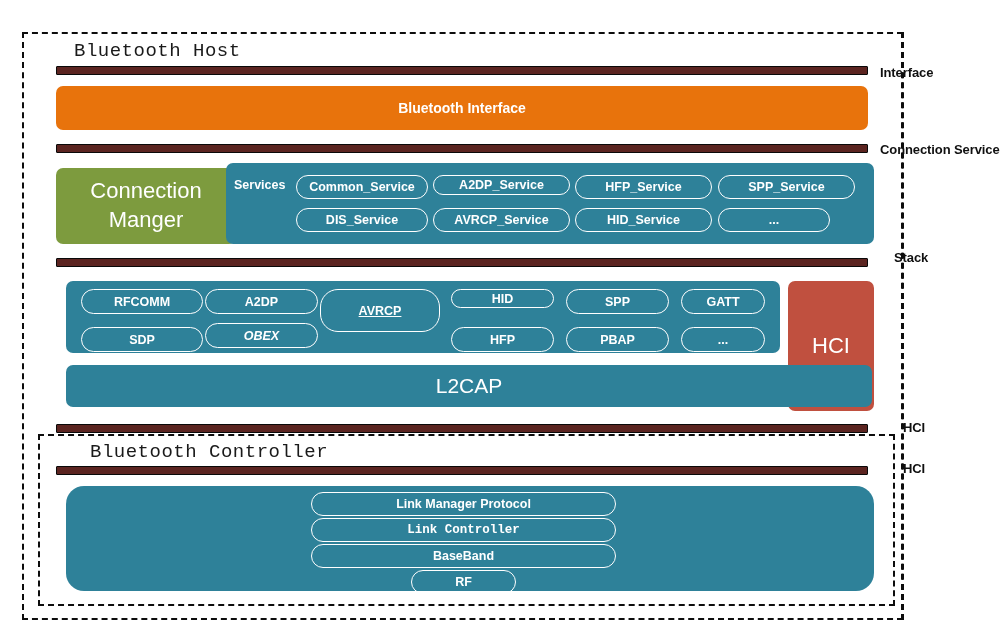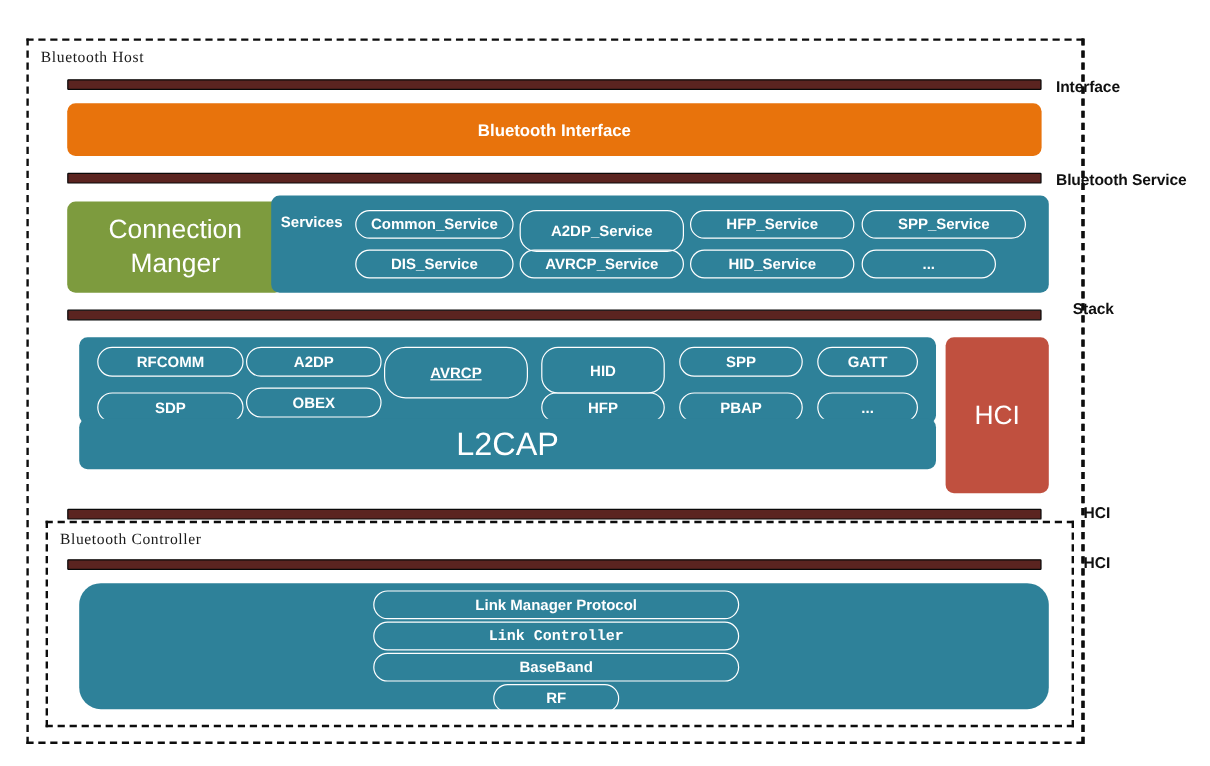--- a/index.html
+++ b/index.html
@@ -24,25 +24,26 @@
     position: absolute;
     border: 2px dashed #0d0d0d;
     background: transparent;
     box-sizing: border-box;
   }
   #host-box   { left: 22px;  top: 32px;  width: 881px; height: 588px; }
   #ctrl-box   { left: 38px;  top: 434px; width: 857px; height: 172px; }
 
   .box-title {
     position: absolute;
-    font-family: Liberation Serif, serif;
-    font-size: 13px;
+    font-family: Liberation Mono, monospace;
+    font-size: 19px;
     color: #1a1a1a;
     letter-spacing: 0.5px;
     white-space: nowrap;
+    margin-left: 40px;
   }
   #host-title { left: 34px;  top: 40px; }
   #ctrl-title { left: 50px;  top: 441px; }
 
   
   .sep-bar {
     position: absolute;
     height: 9px;
     background: #5b2420;
     border: 1px solid #090909;
@@ -115,23 +116,23 @@
     background: #2e8199;
     border-radius: 7px;
   }
   #hci-block {
     left: 788px; top: 281px; width: 86px; height: 130px;
     background: #c0503f;
     font-size: 22px;
     font-weight: normal;
   }
   #l2cap-block {
-    left: 66px; top: 349px; width: 714px; height: 42px;
-    background: #2e8199;
-    font-size: 27px;
+    left: 66px; top: 365px; width: 806px; height: 42px;
+    background: #2e8199;
+    font-size: 21px;
     font-weight: normal;
   }
   #controller-panel {
     left: 66px; top: 486px; width: 808px; height: 105px;
     background: #2e8199;
     border-radius: 18px;
     padding-left: 24px;
   }
 
   
@@ -154,38 +155,38 @@
   #services-label {
     position: absolute;
     left: 8px; top: 15px;
     color: #ffffff;
     font-size: 12.5px;
     font-weight: bold;
   }
 
   
   #svc-common { left: 70px;  top: 12px; width: 132px; height: 24px; }
-  #svc-a2dp   { left: 207px; top: 12px; width: 137px; height: 35px; }
+  #svc-a2dp   { left: 207px; top: 12px; width: 137px; height: 20px; }
   #svc-hfp    { left: 349px; top: 12px; width: 137px; height: 24px; }
   #svc-spp    { left: 492px; top: 12px; width: 137px; height: 24px; }
   
   #svc-dis    { left: 70px;  top: 45px; width: 132px; height: 24px; }
   #svc-avrcp  { left: 207px; top: 45px; width: 137px; height: 24px; }
   #svc-hid    { left: 349px; top: 45px; width: 137px; height: 24px; }
   #svc-dots   { left: 492px; top: 45px; width: 112px; height: 24px; }
 
   
   #pr-rfcomm  { left: 15px;  top: 8px;  width: 122px; height: 25px; }
   #pr-a2dp    { left: 139px; top: 8px;  width: 113px; height: 25px; }
   #pr-avrcp   { left: 254px; top: 8px;  width: 120px; height: 43px; border-radius: 18px; text-decoration: underline; }
-  #pr-hid     { left: 385px; top: 8px;  width: 103px; height: 39px; }
+  #pr-hid     { left: 385px; top: 8px;  width: 103px; height: 19px; }
   #pr-spp     { left: 500px; top: 8px;  width: 103px; height: 25px; }
   #pr-gatt    { left: 615px; top: 8px;  width: 84px;  height: 25px; }
   #pr-sdp     { left: 15px;  top: 46px; width: 122px; height: 25px; }
-  #pr-obex    { left: 139px; top: 42px; width: 113px; height: 25px; }
+  #pr-obex    { left: 139px; top: 42px; width: 113px; height: 25px; font-style: italic; }
   #pr-hfp     { left: 385px; top: 46px; width: 103px; height: 25px; }
   #pr-pbap    { left: 500px; top: 46px; width: 103px; height: 25px; }
   #pr-dots    { left: 615px; top: 46px; width: 84px;  height: 25px; }
 
   
   #ct-lmp { left: 245px; top: 6px;  width: 305px; height: 24px; }
   #ct-lc  { left: 245px; top: 32px; width: 305px; height: 24px; font-family: Liberation Mono, monospace; }
   #ct-bb  { left: 245px; top: 58px; width: 305px; height: 24px; }
   #ct-rf  { left: 345px; top: 84px; width: 105px; height: 24px; }
 </style>
@@ -201,21 +202,21 @@
   <div class="box-title" id="host-title">Bluetooth Host</div>
   <div class="box-title" id="ctrl-title">Bluetooth Controller</div>
 
   <div class="sep-bar" id="sep-interface"></div>
   <div class="sep-bar" id="sep-service"></div>
   <div class="sep-bar" id="sep-stack"></div>
   <div class="sep-bar" id="sep-hci-1"></div>
   <div class="sep-bar" id="sep-hci-2"></div>
 
   <div class="side-label" id="lbl-interface">Interface</div>
-  <div class="side-label" id="lbl-service">Bluetooth Service</div>
+  <div class="side-label" id="lbl-service">Connection Service</div>
   <div class="side-label" id="lbl-stack">Stack</div>
   <div class="side-label" id="lbl-hci-1">HCI</div>
   <div class="side-label" id="lbl-hci-2">HCI</div>
 
   <div class="block" id="bt-interface">
     <span>Bluetooth Interface</span>
   </div>
 
   <div class="block" id="conn-manager">
     <span>Connection</span>

